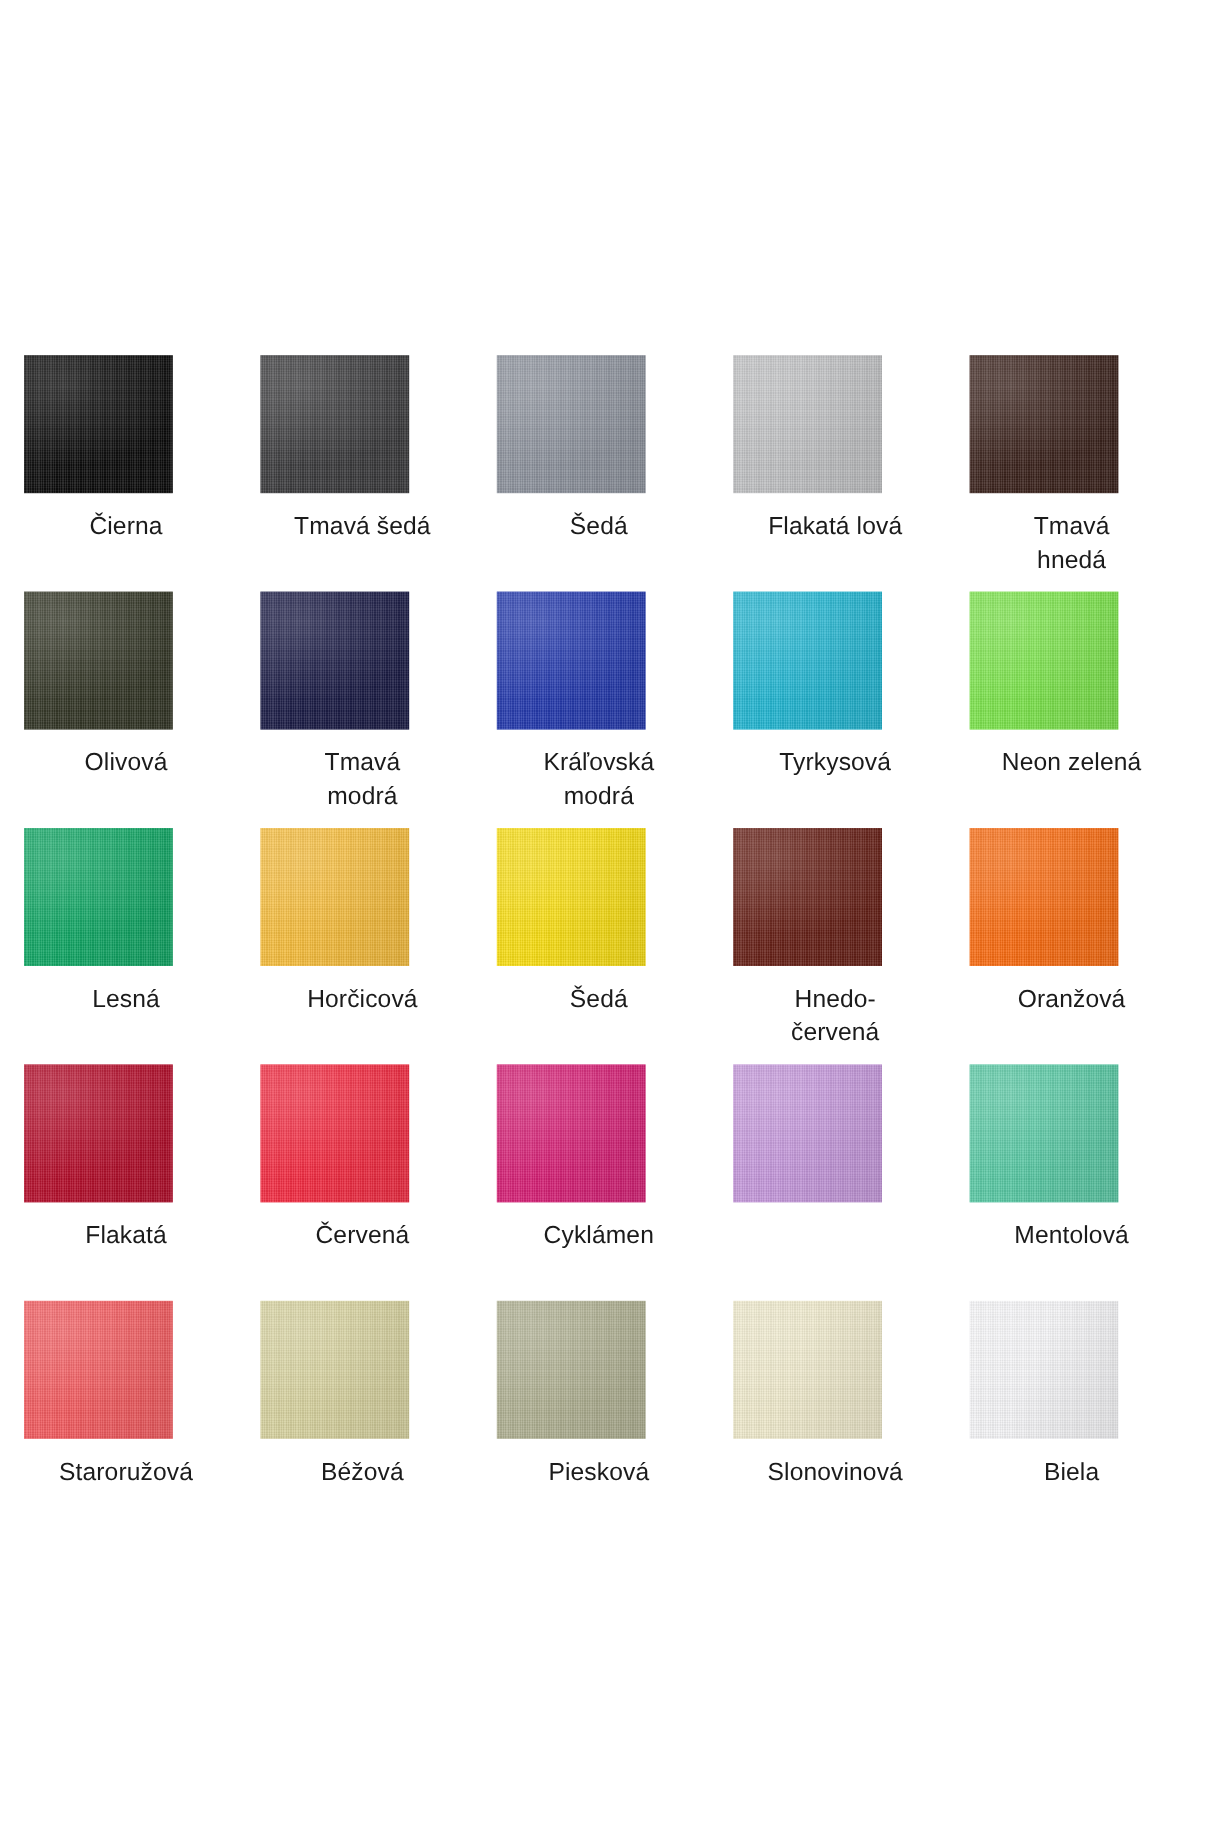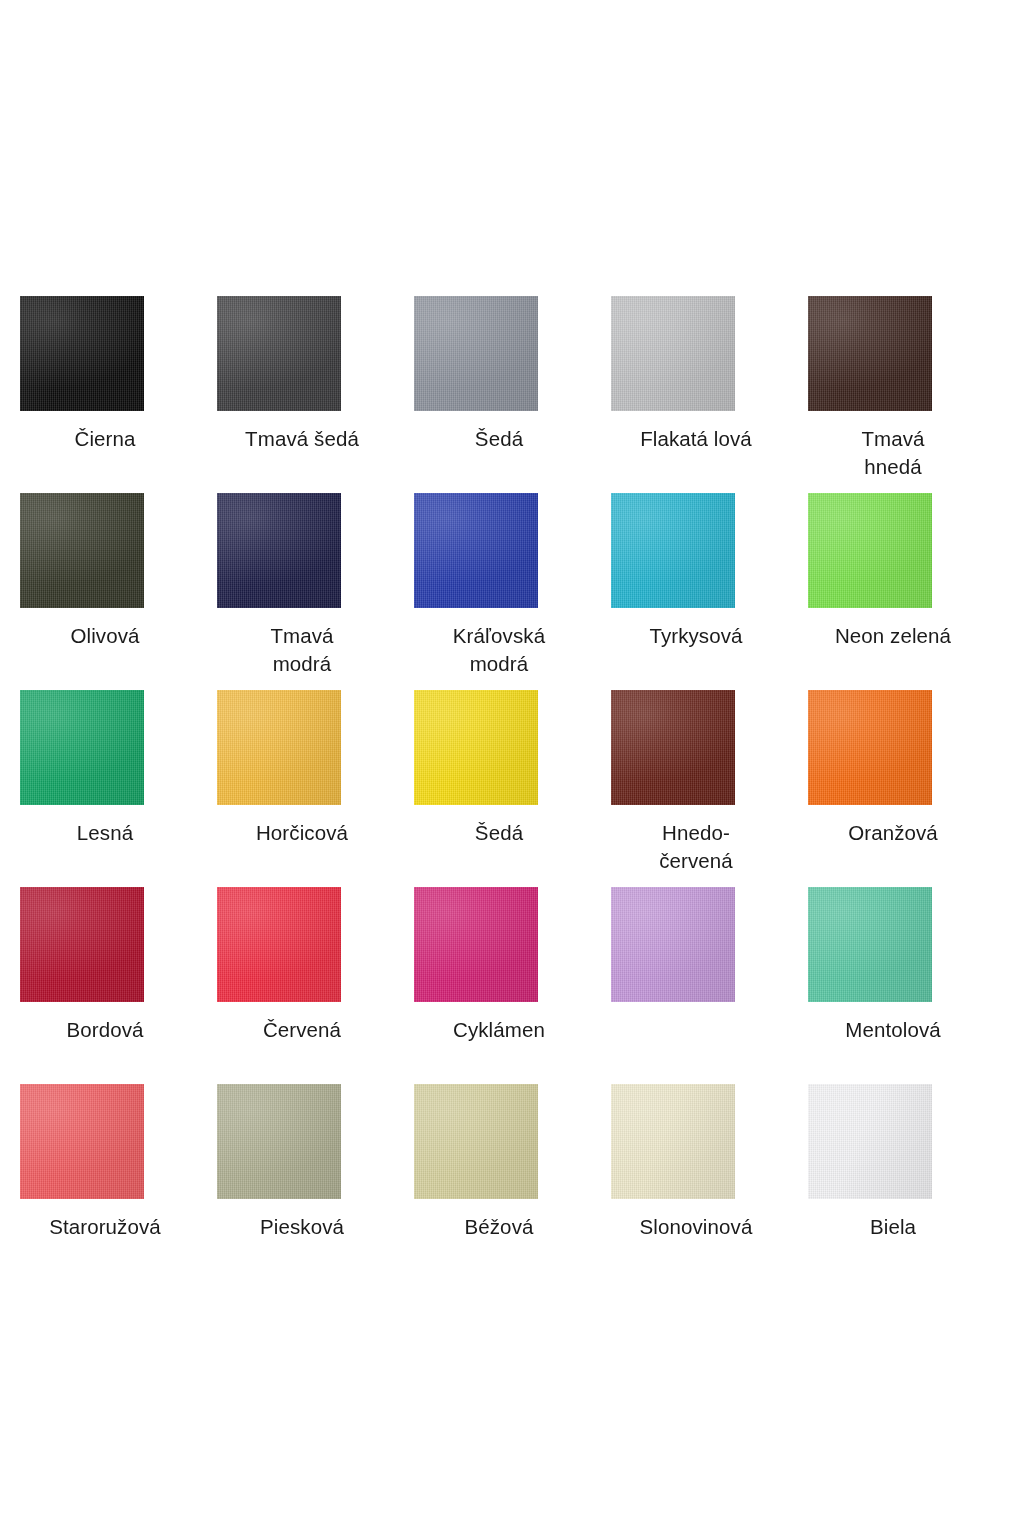--- a/index.html
+++ b/index.html
@@ -156,21 +156,21 @@
         <div class="swatch-chip" style="background-color: rgb(102, 32, 23);"></div>
         <div class="swatch-label">Hnedo-
 červená</div>
       </div>
       <div class="swatch-cell">
         <div class="swatch-chip" style="background-color: rgb(245, 106, 17);"></div>
         <div class="swatch-label">Oranžová</div>
       </div>
       <div class="swatch-cell">
         <div class="swatch-chip" style="background-color: rgb(178, 14, 43);"></div>
-        <div class="swatch-label">Bordová</div>
+        <div class="swatch-label">Flakatá</div>
       </div>
       <div class="swatch-cell">
         <div class="swatch-chip" style="background-color: rgb(239, 43, 65);"></div>
         <div class="swatch-label">Červená</div>
       </div>
       <div class="swatch-cell">
         <div class="swatch-chip" style="background-color: rgb(211, 32, 116);"></div>
         <div class="swatch-label">Cyklámen</div>
       </div>
       <div class="swatch-cell">
@@ -178,28 +178,28 @@
       </div>
       <div class="swatch-cell">
         <div class="swatch-chip" style="background-color: rgb(88, 198, 162);"></div>
         <div class="swatch-label">Mentolová</div>
       </div>
       <div class="swatch-cell">
         <div class="swatch-chip" style="background-color: rgb(239, 90, 94);"></div>
         <div class="swatch-label">Staroružová</div>
       </div>
       <div class="swatch-cell">
+        <div class="swatch-chip" style="background-color: rgb(212, 207, 157);"></div>
+        <div class="swatch-label">Béžová</div>
+      </div>
+      <div class="swatch-cell">
         <div class="swatch-chip" style="background-color: rgb(173, 174, 144);"></div>
         <div class="swatch-label">Piesková</div>
       </div>
       <div class="swatch-cell">
-        <div class="swatch-chip" style="background-color: rgb(212, 207, 157);"></div>
-        <div class="swatch-label">Béžová</div>
-      </div>
-      <div class="swatch-cell">
         <div class="swatch-chip" style="background-color: rgb(236, 231, 201);"></div>
         <div class="swatch-label">Slonovinová</div>
       </div>
       <div class="swatch-cell">
         <div class="swatch-chip" style="background-color: rgb(242, 242, 244);"></div>
         <div class="swatch-label">Biela</div>
       </div>
     </div>
 </div>
 

